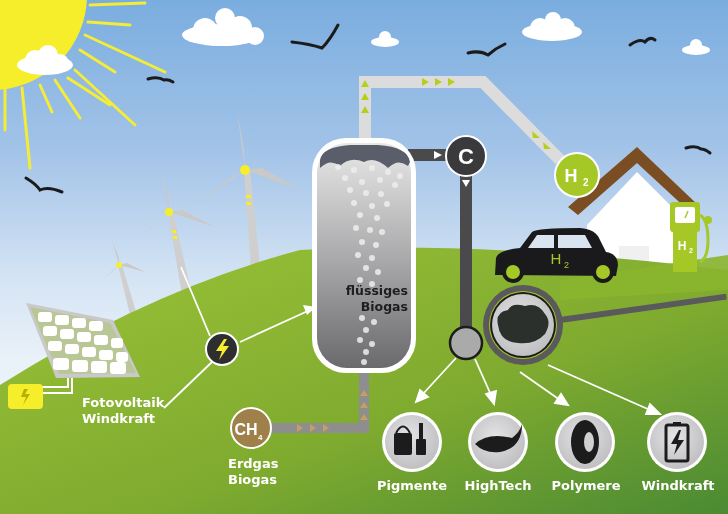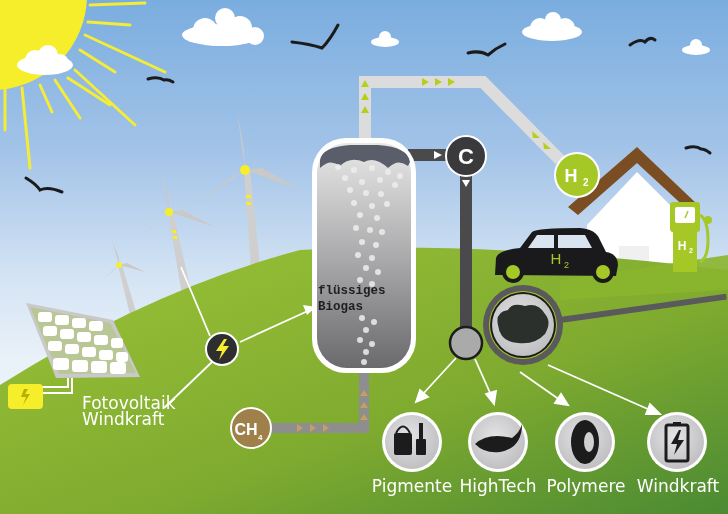--- a/index.html
+++ b/index.html
@@ -1,22 +1,22 @@
 <!DOCTYPE html>
 <html><head>
 <meta charset="utf-8">
 <style>
   html,body{margin:0;padding:0;}
   body{width:728px;height:514px;overflow:hidden;font-family:"DejaVu Sans","Liberation Sans",sans-serif;}
   .stage{position:relative;width:728px;height:514px;overflow:hidden;
     background:linear-gradient(180deg,#7aaddf 0%,#a4c4e8 30%,#d6e5f4 55%,#e9f1f9 70%);}
   svg.scene{position:absolute;left:0;top:0;}
-  .lbl{position:absolute;color:#fff;font-weight:normal;font-size:17px;line-height:16px;white-space:nowrap;}
+  .lbl{position:absolute;color:#fff;font-weight:bold;font-size:13px;line-height:16px;white-space:nowrap;}
   .lbl.center{transform:translateX(-50%);}
-  .metal{position:absolute;left:318px;top:283px;width:90px;text-align:left;color:#1e1e1e;font-weight:bold;font-size:12.5px;line-height:16px;font-family:Liberation Mono, monospace;}
+  .metal{position:absolute;left:318px;top:283px;width:90px;text-align:right;color:#1e1e1e;font-weight:bold;font-size:12.5px;line-height:16px;}
 </style>
 </head>
 <body>
 
 <div class="stage">
 <svg class="scene" width="728" height="514" viewBox="0 0 728 514">
   <defs>
     <linearGradient id="grass" x1="0" y1="0" x2="1" y2="1">
       <stop offset="0" stop-color="#9cc337"></stop>
       <stop offset="0.6" stop-color="#7eaa2f"></stop>
@@ -344,18 +344,22 @@
 <div class="metal">
   <div>flüssiges</div>
   <div>Biogas</div>
 </div>
 
 <div class="lbl" style="left:82px;top:395px;">
   <div>Fotovoltaik</div>
   <div>Windkraft</div>
 </div>
 
+<div class="lbl" style="left:228px;top:456px;">
+  <div>Erdgas</div>
+  <div>Biogas</div>
+</div>
 
 <div class="lbl center" style="left:412px;top:478px;">Pigmente</div>
 <div class="lbl center" style="left:498px;top:478px;">HighTech</div>
 <div class="lbl center" style="left:586px;top:478px;">Polymere</div>
 <div class="lbl center" style="left:678px;top:478px;">Windkraft</div>
 </div>
 
 </body></html>

